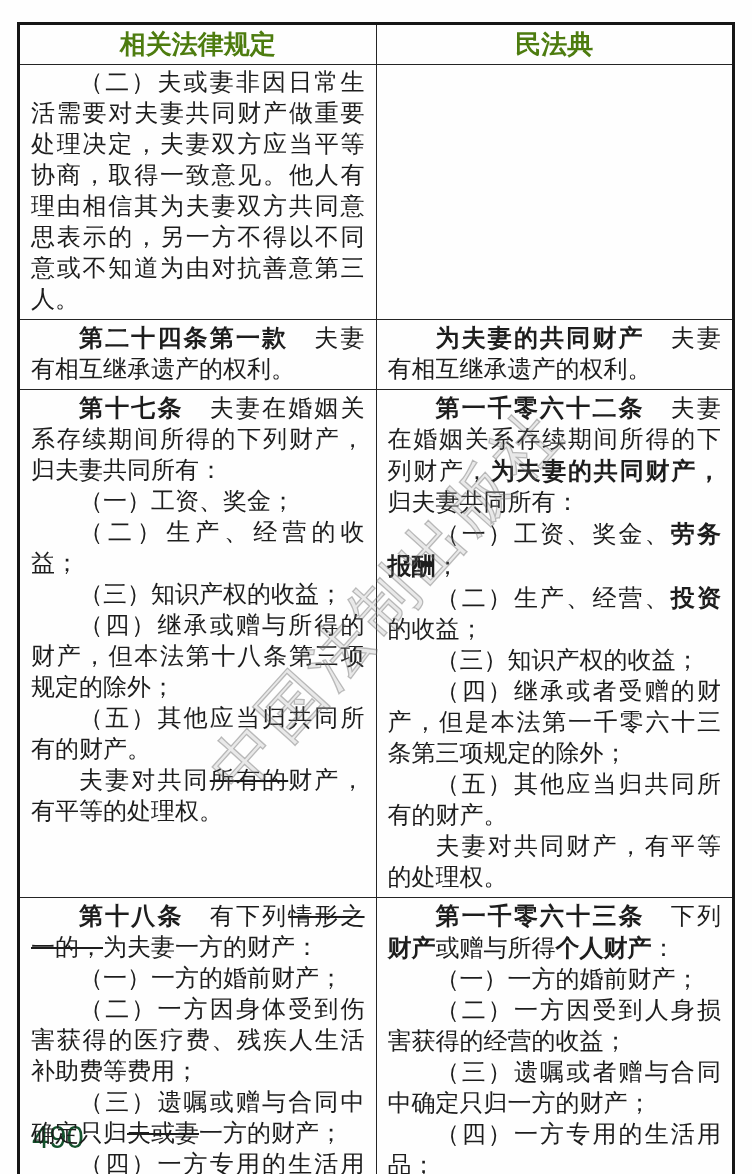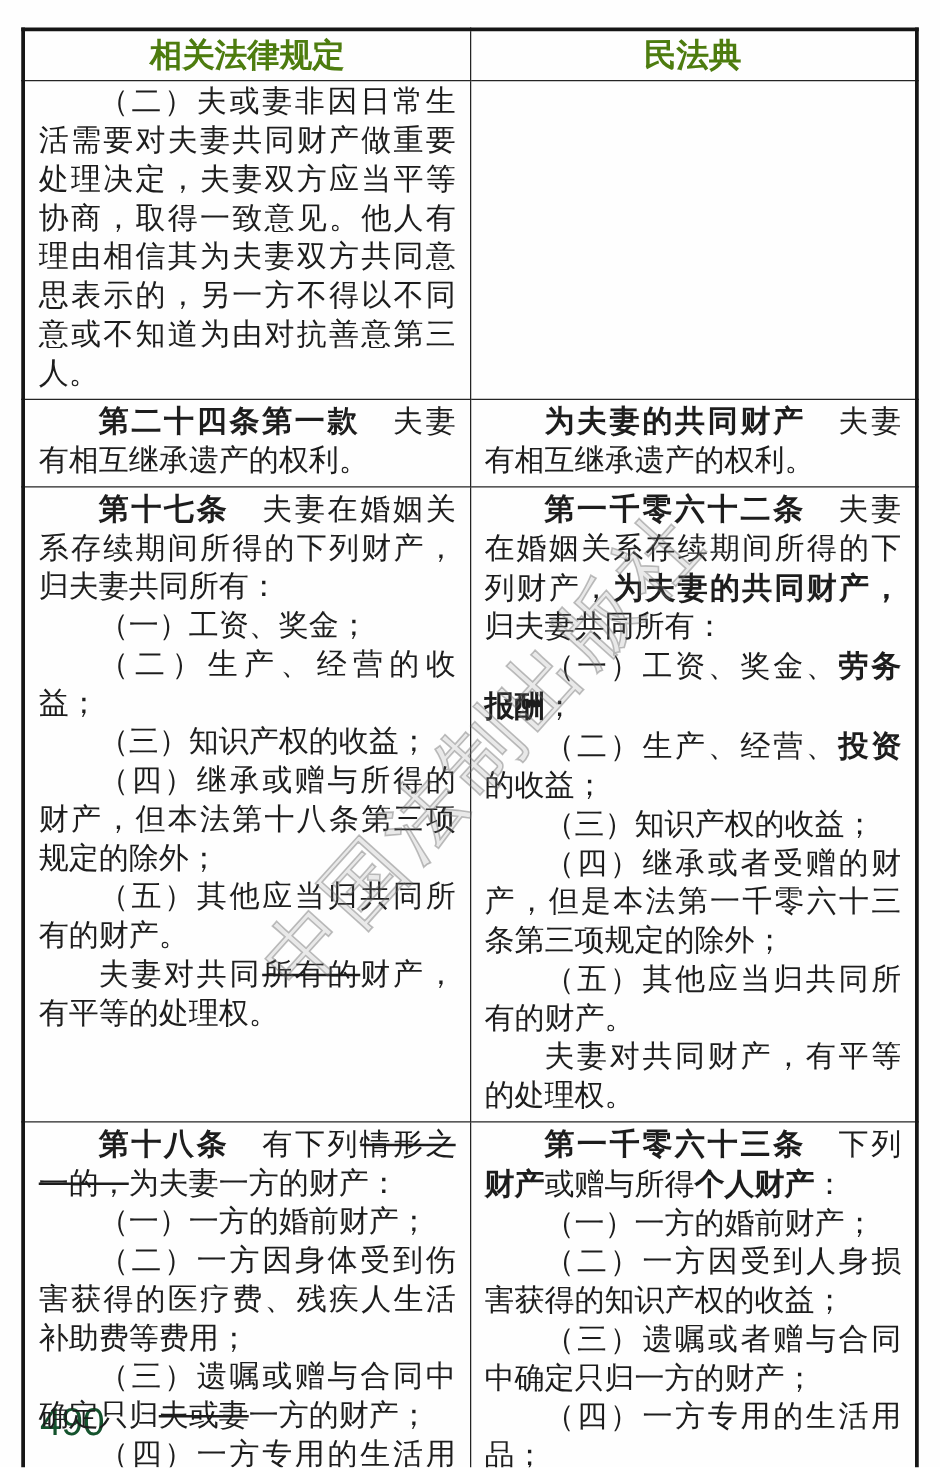--- a/index.html
+++ b/index.html
@@ -148,21 +148,21 @@
           <td>
             <p><span class="b">第十八条</span><span>　有下列</span><span class="s">情形之一的，</span><span>为夫妻一方的财产：</span></p>
             <p><span>（一）一方的婚前财产；</span></p>
             <p><span>（二）一方因</span><span class="u">身体受到伤害</span><span>获得的</span><span class="u">医疗费、残疾人生活补助费等费用</span><span>；</span></p>
             <p><span>（三）遗嘱</span><span class="u">或</span><span>赠与合同中确定只归</span><span class="s">夫或妻</span><span>一方的财产；</span></p>
             <p><span>（四）一方专用的生活用品；</span></p>
           </td>
           <td>
             <p><span class="b">第一千零六十三条</span><span>　下列</span><span class="b">财产</span><span>或赠与所得</span><span class="b">个人财产</span><span>：</span></p>
             <p><span>（一）一方的婚前财产；</span></p>
-            <p><span>（二）一方因</span><span class="u">受到人身损害</span><span>获得的</span><span class="u">知识产权的收益</span><span>；</span></p>
+            <p><span>（二）一方因</span><span class="u">受到人身损害</span><span>获得的</span><span class="u">经营的收益</span><span>；</span></p>
             <p><span>（三）遗嘱</span><span class="u">或者</span><span>赠与合同中确定只归一方的财产；</span></p>
             <p><span>（四）一方专用的生活用品；</span></p>
           </td>
         </tr>
       </tbody>
   </table>
 
   <div class="page-number">490</div>
 
 </div>

